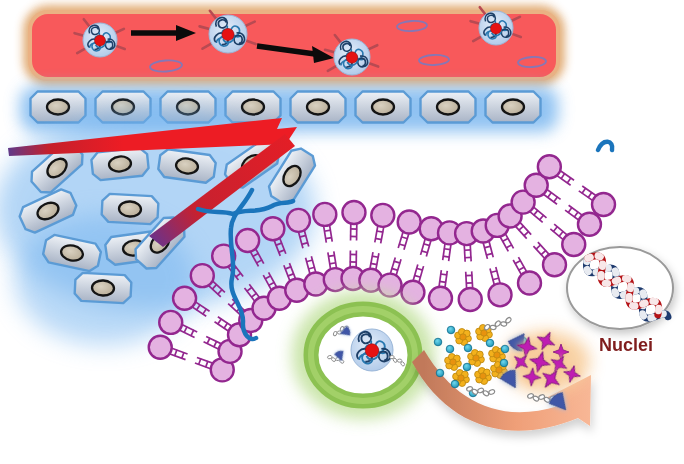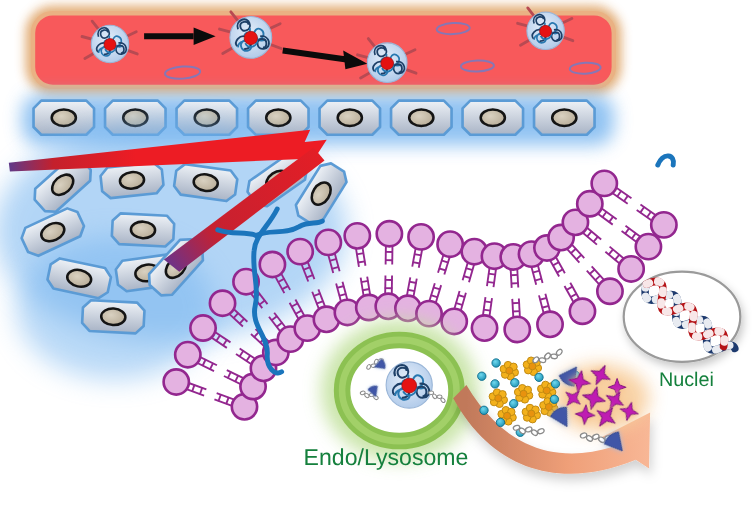--- a/index.html
+++ b/index.html
@@ -1,19 +1,19 @@
 <!DOCTYPE html>
 <html><head>
 <meta charset="utf-8">
 <style>
   html,body{margin:0;padding:0;background:#fff;}
   #stage{position:relative;width:684px;height:464px;background:#fff;overflow:hidden;
          font-family:"Liberation Sans",sans-serif;}
   #scene{position:absolute;left:0;top:0;}
-  .fig-label{position:absolute;font-weight:400;color:#15803d;white-space:nowrap;}
+  .fig-label{position:absolute;font-weight:700;color:#7f1d1d;white-space:nowrap;}
   #lbl-endo{left:276px;top:405px;font-size:21px;}
   #lbl-nuclei{left:599px;top:335px;font-size:18px;}
 </style>
 </head>
 <body>
 
 <div id="stage">
   <svg id="scene" width="684" height="464" viewBox="0 0 684 464">
     <defs>
       <linearGradient id="cellGrad" x1="0" y1="0" x2="0" y2="1">
@@ -778,15 +778,14 @@
       <ellipse cx="620" cy="288" rx="53" ry="41" fill="#ffffff" stroke="#9a9a9a" stroke-width="2" filter="url(#softShadow)"></ellipse>
       <g transform="translate(623,288) rotate(39)" fill="none" stroke-linecap="round">
         <path d="M-46,0 C-40,12 -34,12 -28,0 C-22,-12 -16,-12 -10,0 C-4,12 2,12 8,0 C14,-12 20,-12 26,0 C32,12 38,12 44,0 C47,-6 50,-8 53,-6" stroke="#1d3a6e" stroke-width="7"></path>
         <path d="M-46,0 C-40,12 -34,12 -28,0 C-22,-12 -16,-12 -10,0 C-4,12 2,12 8,0 C14,-12 20,-12 26,0 C32,12 38,12 44,0 C47,-6 50,-8 53,-6" stroke="#ffffff" stroke-width="7" stroke-dasharray="2.5 8" opacity="0.9"></path>
         <path d="M-46,-1 C-40,-13 -34,-13 -28,-1 C-22,11 -16,11 -10,-1 C-4,-13 2,-13 8,-1 C14,11 20,11 26,-1 C32,-13 38,-13 44,-1" stroke="#b51317" stroke-width="7"></path>
         <path d="M-46,-1 C-40,-13 -34,-13 -28,-1 C-22,11 -16,11 -10,-1 C-4,-13 2,-13 8,-1 C14,11 20,11 26,-1 C32,-13 38,-13 44,-1" stroke="#ffffff" stroke-width="7" stroke-dasharray="2.5 8" opacity="0.9"></path>
       </g>
     </g>
   </svg>
 
-  <div class="fig-label" id="lbl-endo">Endo/Lysosome</div>
   <div class="fig-label" id="lbl-nuclei">Nuclei</div>
 </div>
 
 </body></html>

